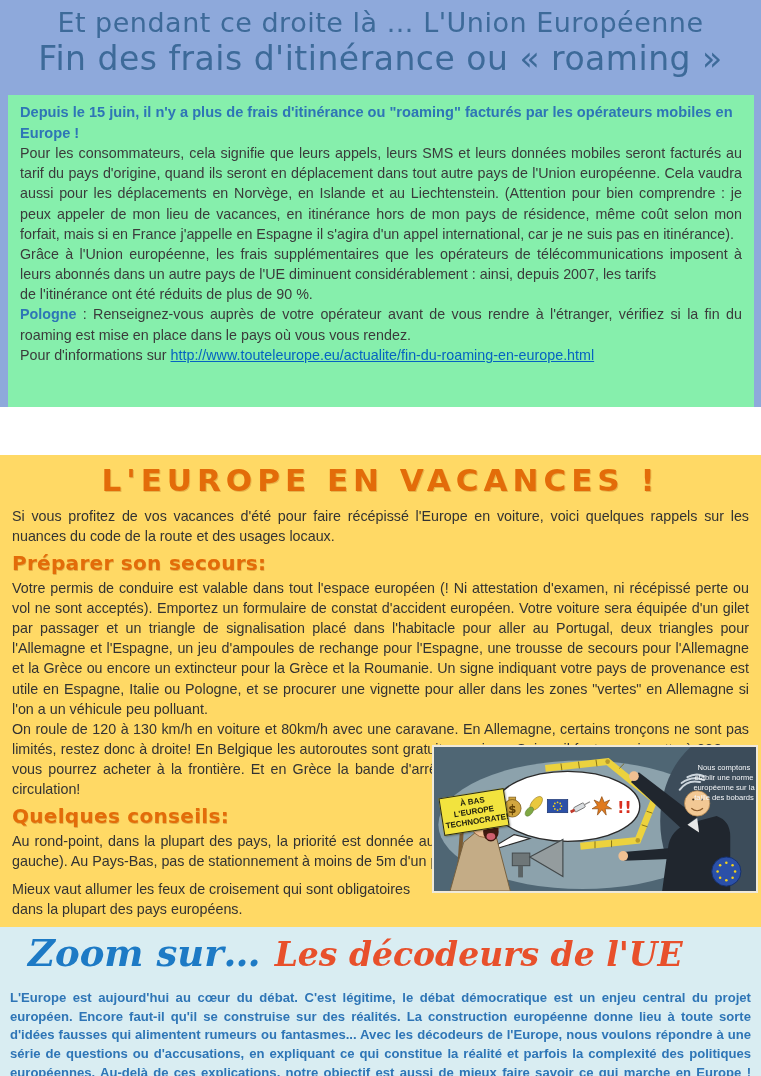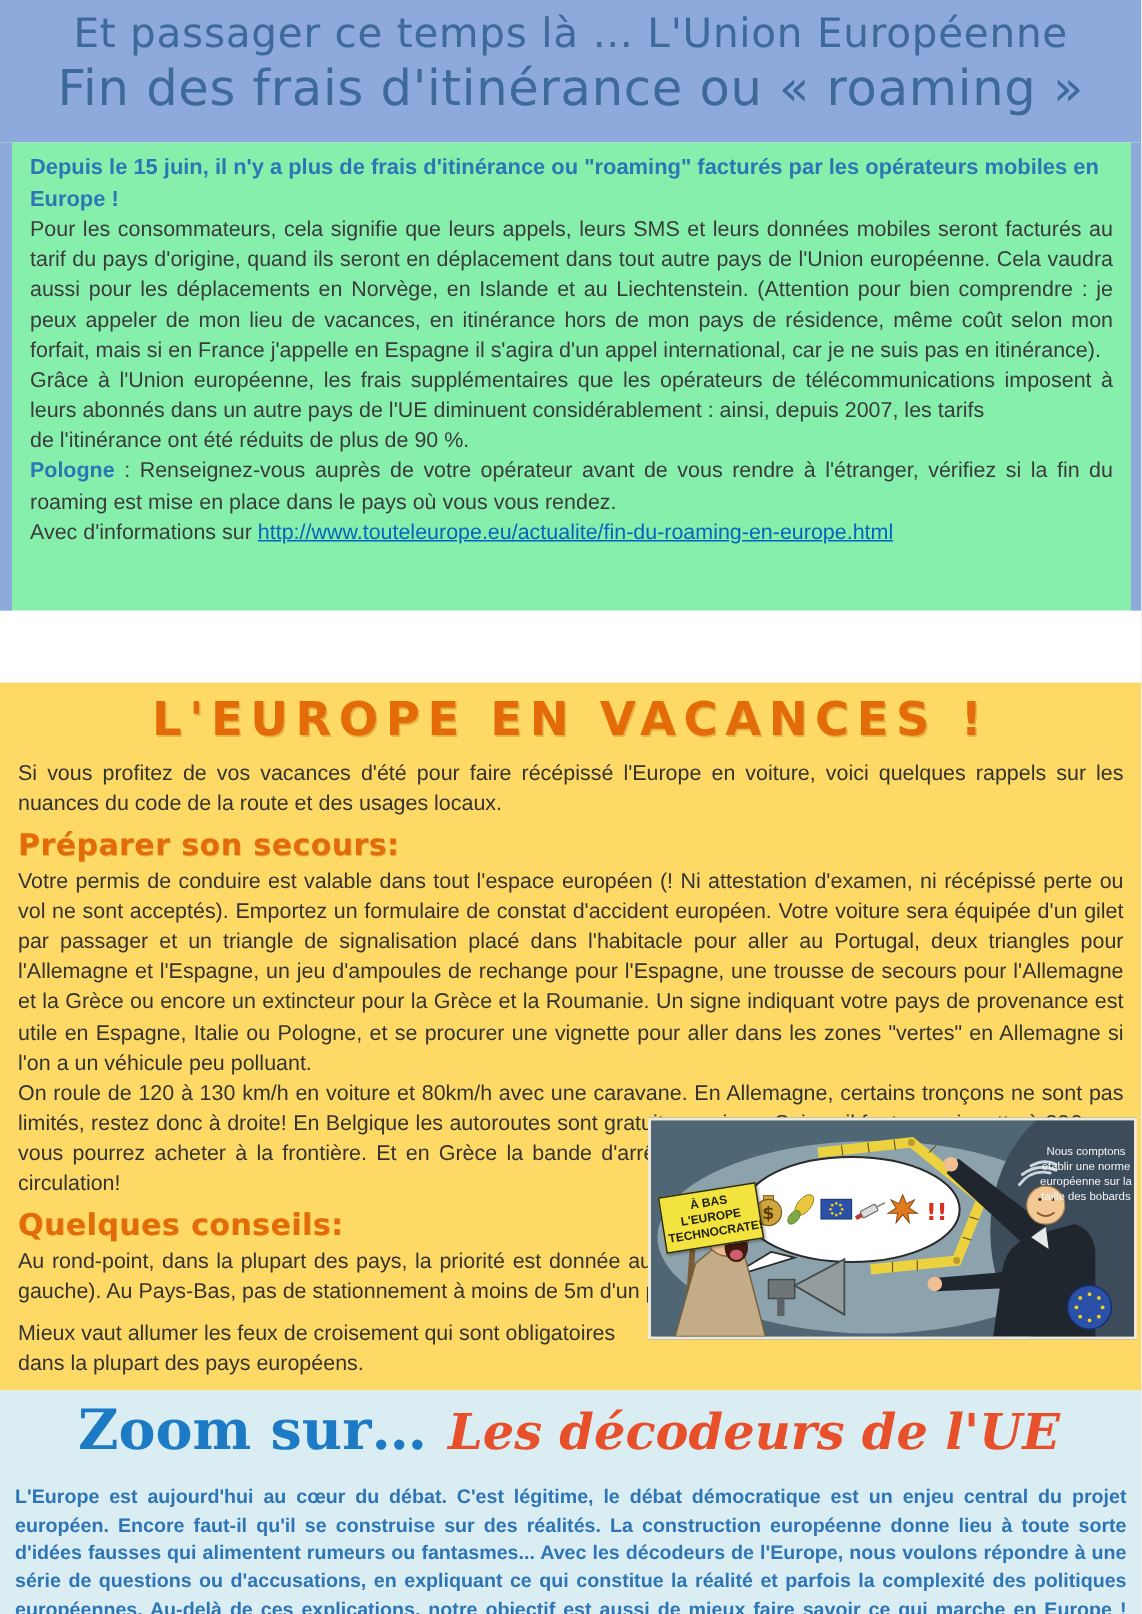--- a/index.html
+++ b/index.html
@@ -126,25 +126,25 @@
   
   .zoomsec {
     height: 173px;
     background: #d9edf2;
     padding: 4px 10px 0 10px;
     overflow: hidden;
   }
   .zoom-title { padding-left: 18px; height: 52px; }
   .zt-blue {
     font-family: "DejaVu Serif", serif;
+    font-style: italic;
     font-weight: bold;
     font-size: 37px;
     color: #1d7ac5;
     margin-right: 14px;
-    margin-left: 24px;
   }
   .zt-orange {
     font-family: "DejaVu Serif", serif;
     font-style: italic;
     font-weight: bold;
     font-size: 33px;
     color: #e8502b;
   }
   .zoom-body {
     margin-top: 6px;
@@ -175,31 +175,31 @@
   .f-right { padding-top: 2px; }
   .f-right .f-row { margin-bottom: 6px; }
   a.f-link { color: #17365d; text-decoration: none; cursor: pointer; }
 </style>
 </head>
 <body>
 
 <div class="page">
 
   <header class="banner">
-    <div class="banner-line1">Et passager ce temps là … L'Union Européenne</div>
+    <div class="banner-line1">Et pendant ce droite là … L'Union Européenne</div>
     <div class="banner-line2">Fin des frais d'itinérance ou « roaming »</div>
   </header>
 
   <section class="roaming">
     <p class="headline">Depuis le 15 juin, il n'y a plus de frais d'itinérance ou "roaming" facturés par les opérateurs mobiles en Europe !</p>
     <p class="just">Pour les consommateurs, cela signifie que leurs appels, leurs SMS et leurs données mobiles seront facturés au tarif du pays d'origine, quand ils seront en déplacement dans tout autre pays de l'Union européenne. Cela vaudra aussi pour les déplacements en Norvège, en Islande et au Liechtenstein. (Attention pour bien comprendre : je peux appeler de mon lieu de vacances, en itinérance hors de mon pays de résidence, même coût selon mon forfait, mais si en France j'appelle en Espagne il s'agira d'un appel international, car je ne suis pas en itinérance).</p>
     <p class="just">Grâce à l'Union européenne, les frais supplémentaires que les opérateurs de télécommunications imposent à leurs abonnés dans un autre pays de l'UE diminuent considérablement : ainsi, depuis 2007, les tarifs</p>
     <p>de l'itinérance ont été réduits de plus de 90 %.</p>
     <p class="just"><span class="blue-bold">Pologne</span><span> : Renseignez-vous auprès de votre opérateur avant de vous rendre à l'étranger, vérifiez si la fin du roaming est mise en place dans le pays où vous vous rendez.</span></p>
-    <p><span>Avec d'informations sur </span><a class="link">http://www.touteleurope.eu/actualite/fin-du-roaming-en-europe.html</a></p>
+    <p><span>Pour d'informations sur </span><a class="link">http://www.touteleurope.eu/actualite/fin-du-roaming-en-europe.html</a></p>
   </section>
 
   <section class="vacances">
     <h2 class="vac-title">L'EUROPE EN VACANCES !</h2>
     <p class="just">Si vous profitez de vos vacances d'été pour faire récépissé l'Europe en voiture, voici quelques rappels sur les nuances du code de la route et des usages locaux.</p>
     <h3 class="vac-h3">Préparer son secours:</h3>
     <p class="just">Votre permis de conduire est valable dans tout l'espace européen (! Ni attestation d'examen, ni récépissé perte ou vol ne sont acceptés). Emportez un formulaire de constat d'accident européen. Votre voiture sera équipée d'un gilet par passager et un triangle de signalisation placé dans l'habitacle pour aller au Portugal, deux triangles pour l'Allemagne et l'Espagne, un jeu d'ampoules de rechange pour l'Espagne, une trousse de secours pour l'Allemagne et la Grèce ou encore un extincteur pour la Grèce et la Roumanie. Un signe indiquant votre pays de provenance est utile en Espagne, Italie ou Pologne, et se procurer une vignette pour aller dans les zones "vertes" en Allemagne si l'on a un véhicule peu polluant.</p>
     <p class="just">On roule de 120 à 130 km/h en voiture et 80km/h avec une caravane. En Allemagne, certains tronçons ne sont pas limités, restez donc à droite! En Belgique les autoroutes sont gratuites mais en Suisse il faut une vignette à 38€ que vous pourrez acheter à la frontière. Et en Grèce la bande d'arrêt d'urgence est souvent utilisée comme voie de circulation!</p>
     <h3 class="vac-h3">Quelques conseils:</h3>
     <p class="just">Au rond-point, dans la plupart des pays, la priorité est donnée au véhicule déjà engagé, sauf en Suisse (priorité à gauche). Au Pays-Bas, pas de stationnement à moins de 5m d'un passage piéton et de 12m d'un arrêt de bus.</p>

